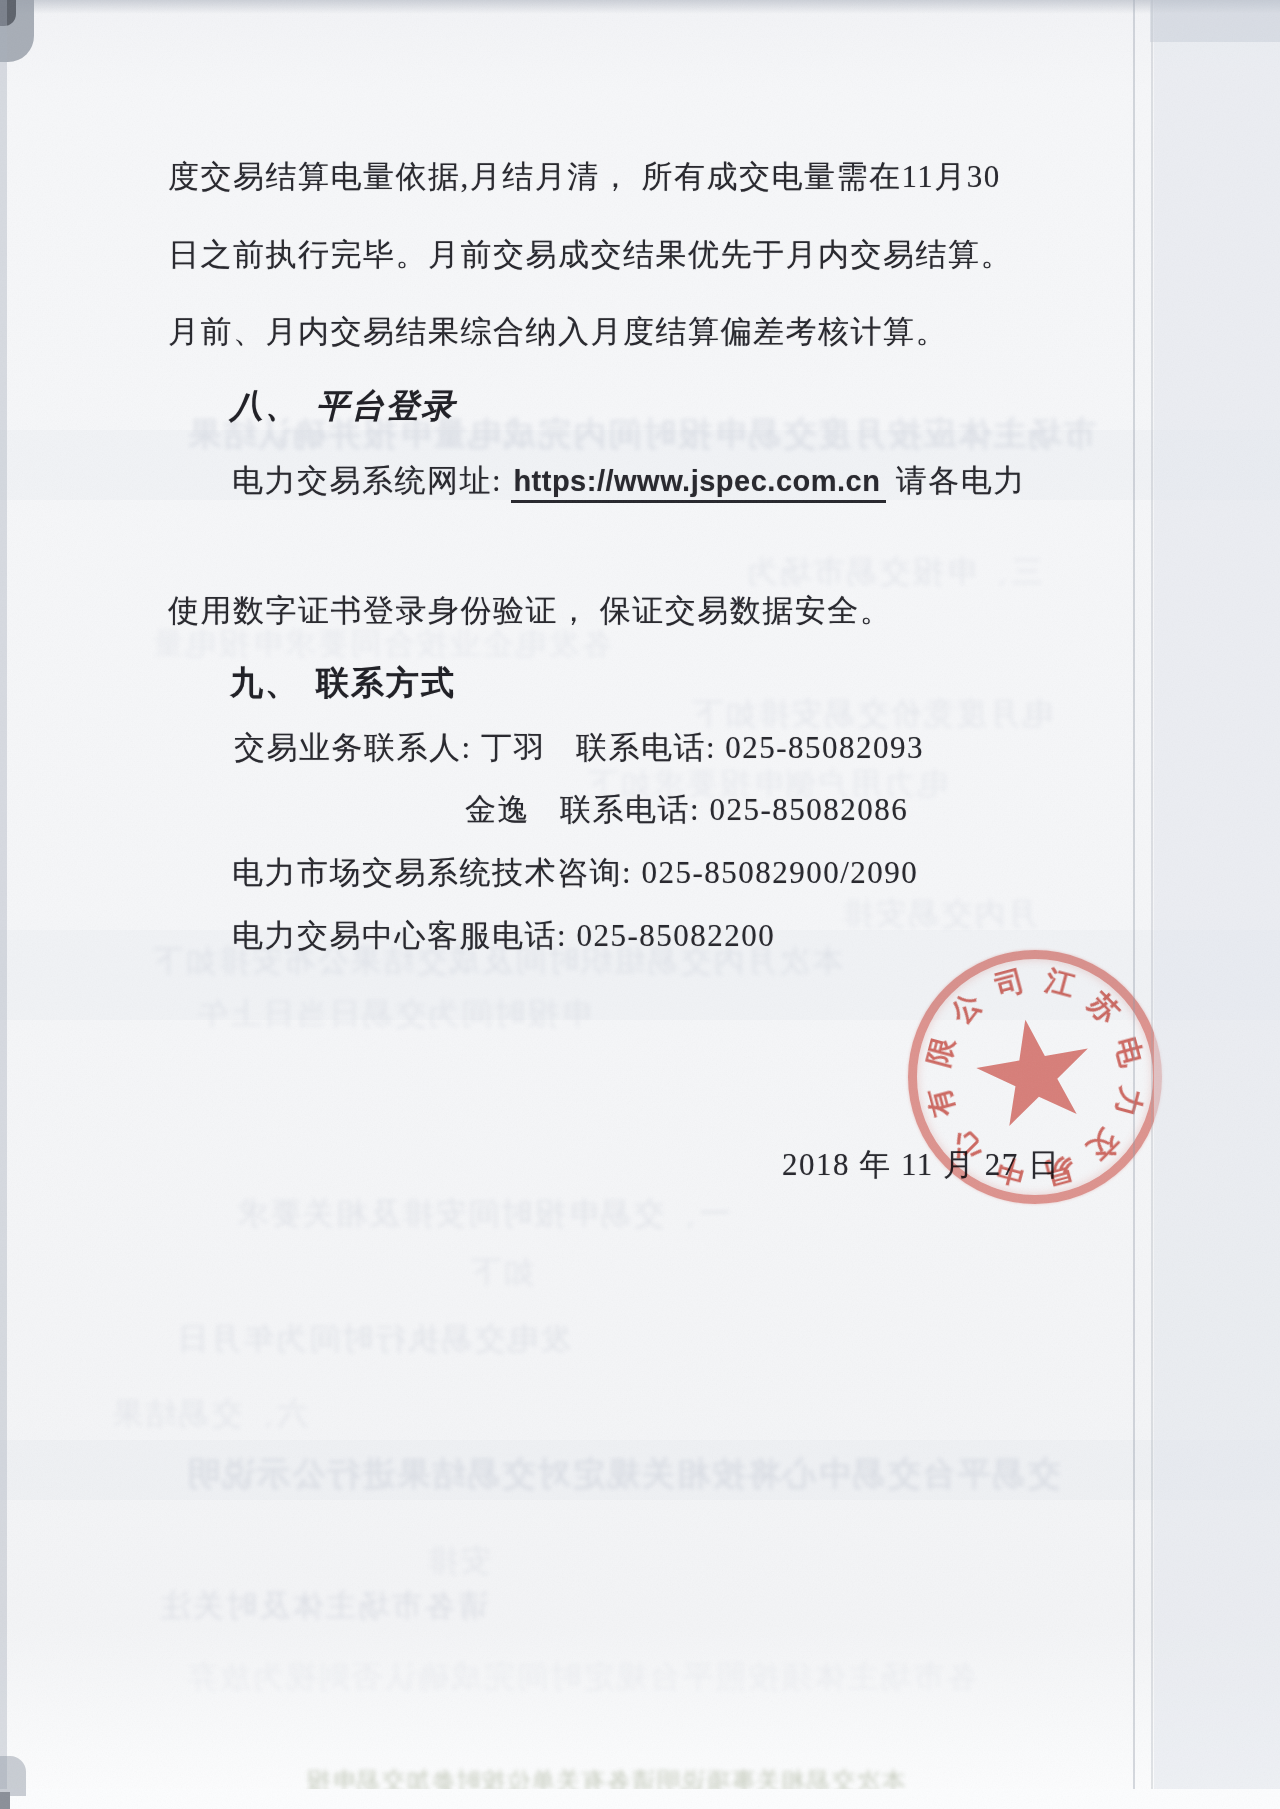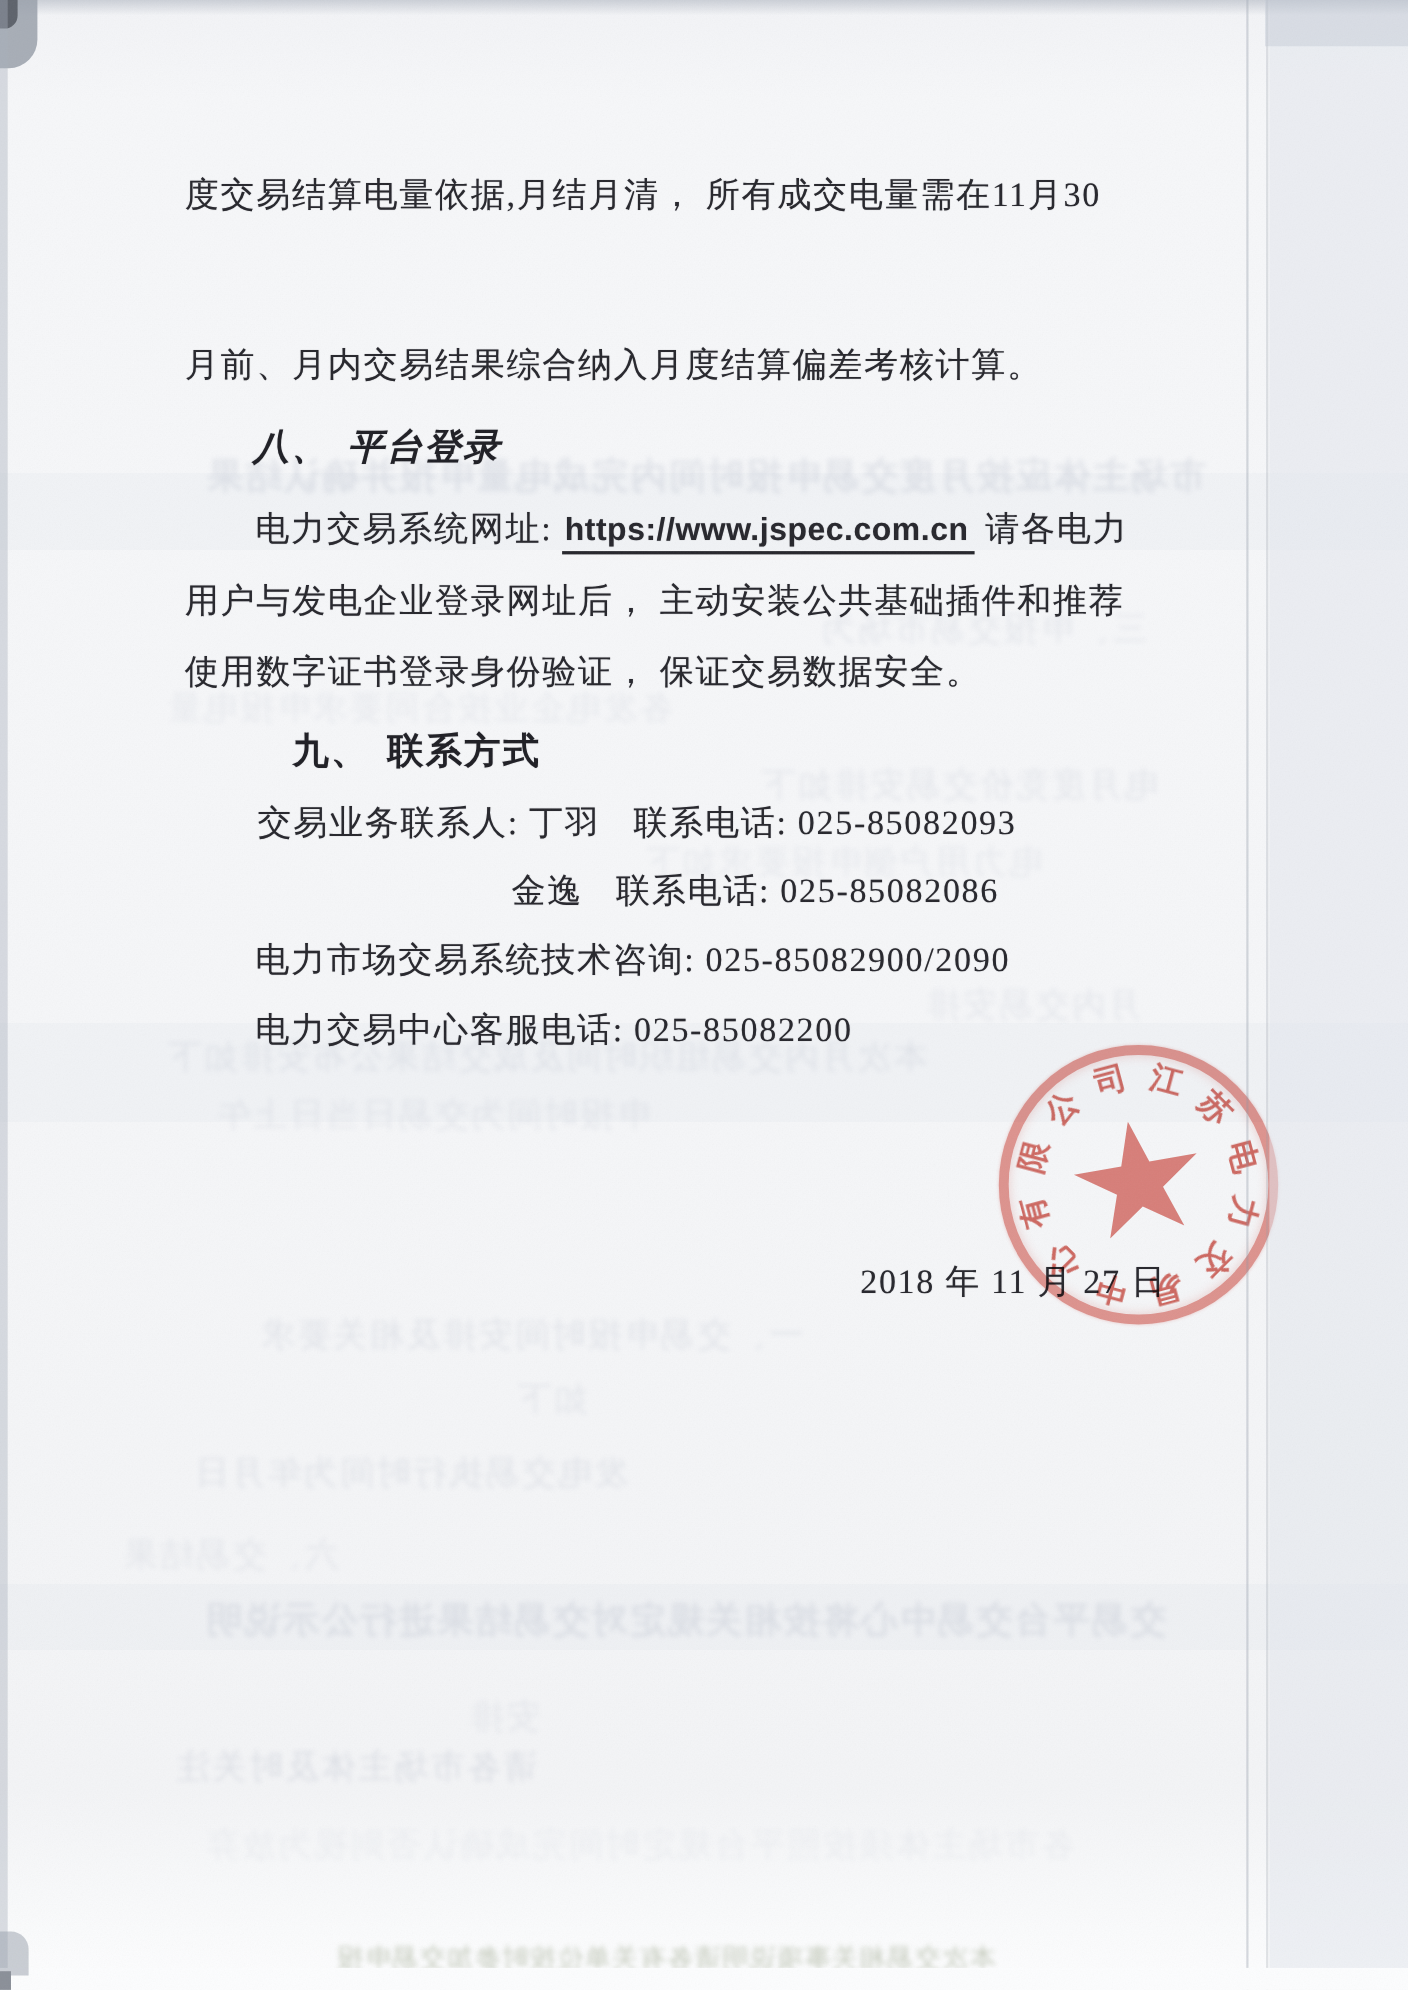--- a/index.html
+++ b/index.html
@@ -96,33 +96,33 @@
   <div class="bleed" style="left:468px;top:1256px;opacity:0.13;">如下</div>
   <div class="bleed" style="left:175px;top:1323px;opacity:0.15;">发电交易执行时间为年月日</div>
   <div class="bleed" style="left:110px;top:1398px;opacity:0.12;">六、交易结果</div>
   <div class="bleed bold" style="left:185px;top:1458px;opacity:0.16;">交易平台交易中心将按相关规定对交易结果进行公示说明</div>
   <div class="bleed" style="left:425px;top:1545px;opacity:0.12;">安排</div>
   <div class="bleed" style="left:158px;top:1590px;opacity:0.18;">请各市场主体及时关注</div>
   <div class="bleed" style="left:185px;top:1661px;opacity:0.08;">各市场主体须按照平台规定时间完成确认否则视为放弃</div>
   <div class="bleed green" style="left:305px;top:1769px;opacity:0.42;">本次交易相关事项说明请各有关单位按时参加交易申报</div>
 
   <div class="tl" style="left:168px;top:158px;">度交易结算电量依据,月结月清， 所有成交电量需在11月30</div>
+  <div class="tl" style="left:168px;top:236px;">日之前执行完毕。月前交易成交结果优先于月内交易结算。</div>
   <div class="tl" style="left:168px;top:313px;">月前、月内交易结果综合纳入月度结算偏差考核计算。</div>
 
   <div class="tl hd" style="left:230px;top:385px;font-style:italic;">
     <span>八、</span><span class="hd-title">平台登录</span>
   </div>
 
   <div class="tl" style="left:232px;top:462px;">
     <span>电力交易系统网址: </span><span class="url">https://www.jspec.com.cn</span> <span>请各电力</span>
   </div>
-  <div class="tl" style="left:168px;top:527px;">用户与发电企业登录网址后， 主动安装公共基础插件和推荐</div>
   <div class="tl" style="left:168px;top:592px;">使用数字证书登录身份验证， 保证交易数据安全。</div>
 
-  <div class="tl hd" style="left:230px;top:662px;margin-left:36px;">
+  <div class="tl hd" style="left:230px;top:662px;">
     <span>九、</span><span class="hd-title">联系方式</span>
   </div>
 
   <div class="tl" style="left:234px;top:729px;">
     <span>交易业务联系人: </span><span>丁羽</span><span class="gap"></span><span>联系电话: </span><span>025-85082093</span>
   </div>
   <div class="tl" style="left:465px;top:791px;">
     <span>金逸</span><span class="gap"></span><span>联系电话: </span><span>025-85082086</span>
   </div>
   <div class="tl" style="left:232px;top:854px;">

